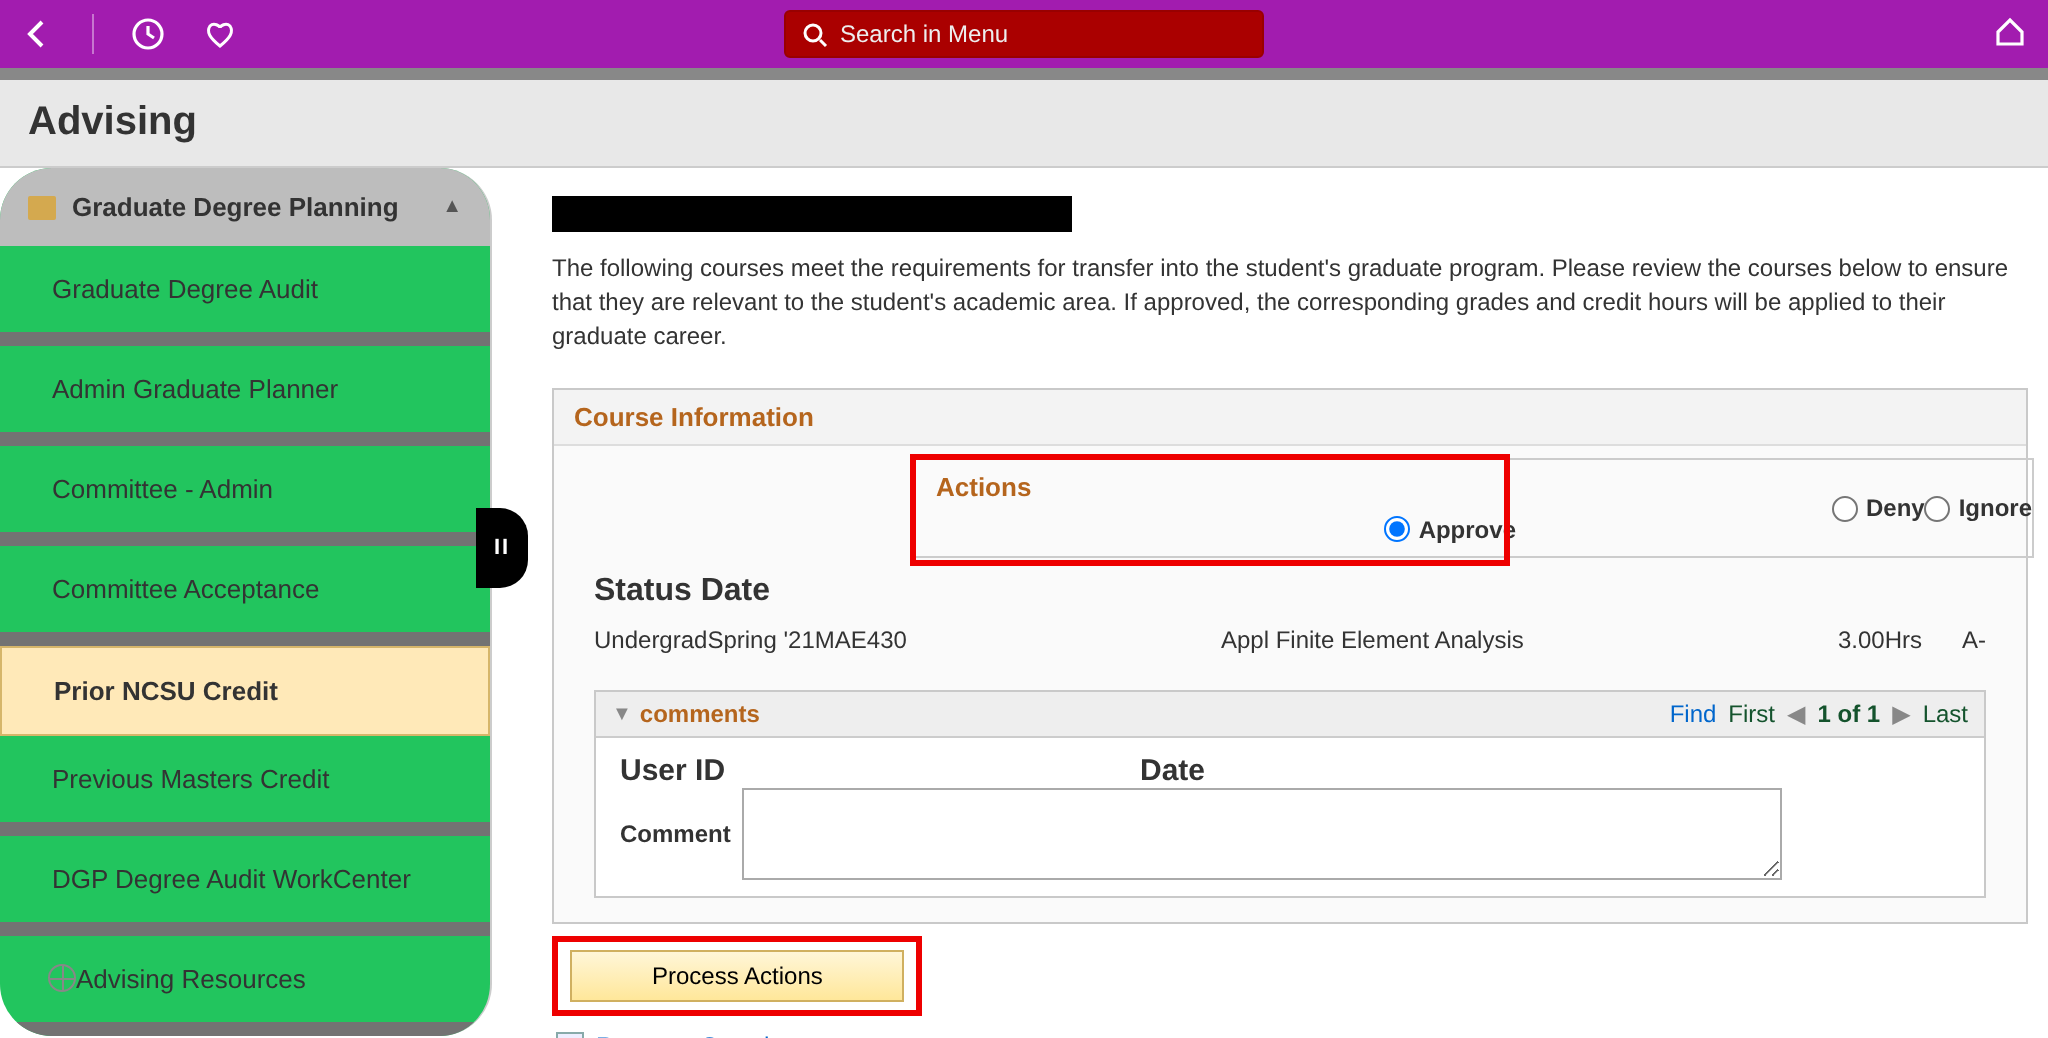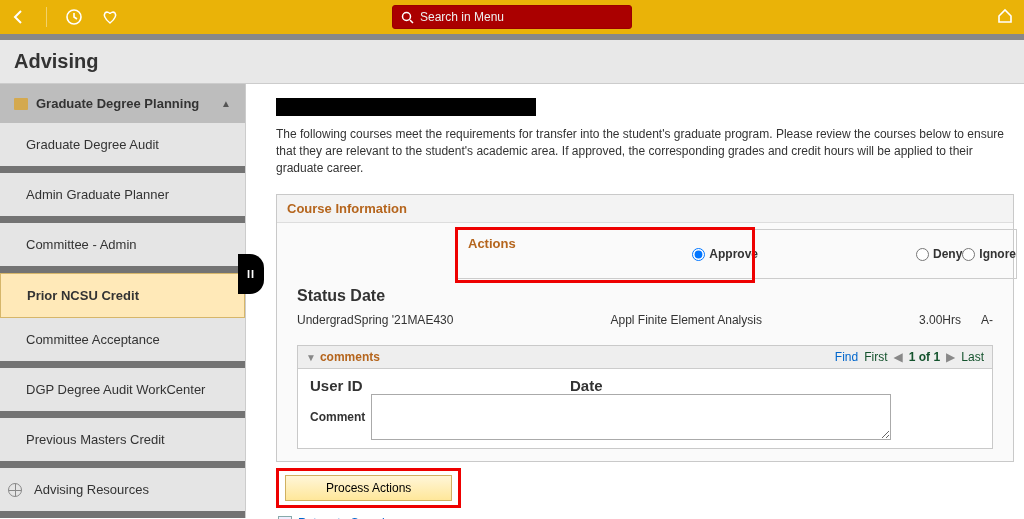--- a/index.html
+++ b/index.html
@@ -1,58 +1,58 @@
 <!DOCTYPE html>
 <html><head>
 <meta charset="utf-8">
 <style>
   * { box-sizing: border-box; margin: 0; padding: 0; }
   body { font-family: Arial, Helvetica, sans-serif; font-size: 13px; color: #333; background: #fff; width: 1024px; }
   
-  .topbar { background: #eab308; height: 34px; display: flex; align-items: center; padding: 0 10px; color: #fff; position: relative; }
+  .topbar { background: #a21caf; height: 34px; display: flex; align-items: center; padding: 0 10px; color: #fff; position: relative; }
   .topbar .left-icons { display: flex; gap: 18px; align-items: center; }
   .topbar .icon { width: 18px; height: 18px; display: inline-flex; align-items: center; justify-content: center; cursor: pointer; }
   .topbar .divider { width: 1px; height: 20px; background: rgba(255,255,255,0.4); }
   .search-wrap { position: absolute; left: 50%; transform: translateX(-50%); display: flex; align-items: center; background: #a00; border: 1px solid #900; border-radius: 3px; height: 24px; width: 240px; padding: 0 8px; }
   .search-wrap input { background: transparent; border: none; outline: none; color: #fff; font-size: 12px; width: 100%; margin-left: 6px; }
   .search-wrap input::placeholder { color: #eee; }
   .topbar .right-icons { margin-left: auto; }
   
   .greybar { height: 6px; background: #888; }
   
   .pagetitle { background: #e8e8e8; border-bottom: 1px solid #ccc; padding: 10px 14px; font-size: 20px; font-weight: bold; color: #333; }
   
   .main { display: flex; height: 437px; }
-  .sidebar { width: 246px; border-right: 1px solid #ccc; overflow-y: auto; background: #e5e5e5; position: relative; }
+  .sidebar { width: 246px; border-right: 1px solid #ccc; overflow-y: auto; background: #22c55e; position: relative; border-radius: 26px; }
   .sidebar::-webkit-scrollbar { width: 8px; }
   .sidebar::-webkit-scrollbar-thumb { background: #bbb; }
   .nav-section-hdr { background: #bdbdbd; padding: 12px 14px; font-weight: bold; display: flex; align-items: center; gap: 8px; cursor: pointer; }
   .nav-section-hdr .fold { margin-left: auto; font-size: 10px; color: #555; }
   .folder-icon { width: 14px; height: 12px; background: #d4a94f; display: inline-block; border-radius: 1px; }
   .nav-item { padding: 14px 18px 14px 26px; border-bottom: 7px solid #737373; cursor: pointer; color: #333; font-size: 13px; }
   .nav-item.active { background: #ffe9b8; border: 1px solid #d6b66a; font-weight: bold; }
-  .nav-item.globe { display: flex; align-items: flex-end; gap: 12px; padding-left: 8px; }
+  .nav-item.globe { display: flex; align-items: flex-start; gap: 0; padding-left: 24px; }
   .globe-icon { width: 14px; height: 14px; border: 1px solid #888; border-radius: 50%; display: inline-block; position: relative; }
   .globe-icon::before { content: ''; position: absolute; left: 0; right: 0; top: 50%; border-top: 1px solid #888; }
   .globe-icon::after { content: ''; position: absolute; top: 0; bottom: 0; left: 50%; border-left: 1px solid #888; }
   
   .collapse-handle { position: absolute; right: -18px; top: 170px; width: 26px; height: 40px; background: #000; color: #fff; border-radius: 0 14px 14px 0; display: flex; align-items: center; justify-content: center; cursor: pointer; z-index: 5; font-weight: bold; letter-spacing: 1px; font-size: 11px; }
   .sidebar-wrap { position: relative; }
   
   .content { flex: 1; padding: 14px 10px 20px 30px; overflow-y: auto; }
   .redact { background: #000; width: 260px; height: 18px; margin-bottom: 10px; }
   .intro { font-size: 12px; color: #333; margin-bottom: 18px; line-height: 1.4; }
   .course-box { border: 1px solid #c9c9c9; background: #fafafa; }
   .course-box-hdr { color: #b5651d; font-weight: bold; padding: 6px 10px; background: #f3f3f3; border-bottom: 1px solid #ddd; }
   .actions-row { margin: 6px 0 0 180px; border: 1px solid #ccc; display: flex; align-items: stretch; height: 50px; width: 560px; position: relative; }
   .actions-hi { position: absolute; left: -3px; top: -3px; width: 300px; height: 56px; border: 3px solid #e00; z-index: 1; pointer-events: none; }
   .actions-label { color: #b5651d; font-weight: bold; padding: 6px 10px 0 10px; }
   .radio-item { display: flex; align-items: center; gap: 4px; font-size: 12px; font-weight: bold; cursor: pointer; }
   .radio-item input { margin: 0; }
-  .actions-col { display: flex; flex-direction: row; width: 300px; }
+  .actions-col { display: flex; flex-direction: column; width: 300px; }
   .actions-rest { display: flex; align-items: center; justify-content: flex-end; flex: 1; }
   .status-row { padding: 8px 20px 4px 20px; font-weight: bold; font-size: 16px; }
   .data-row { padding: 4px 20px 12px 20px; display: flex; font-size: 12px; align-items: center; text-align: center; }
   .data-row .wide { flex: 1; }
   
   .comments-panel { margin: 6px 20px 12px 20px; border: 1px solid #c9c9c9; background: #fff; }
   .comments-hdr { background: #eee; border-bottom: 1px solid #ccc; display: flex; align-items: center; padding: 4px 8px; font-size: 12px; }
   .comments-hdr .tri { color: #888; font-size: 10px; margin-right: 4px; }
   .comments-hdr .ttl { color: #b5651d; font-weight: bold; }
   .comments-hdr .navlinks { margin-left: auto; display: flex; align-items: center; gap: 6px; color: #0066cc; text-align: right; }
@@ -119,24 +119,24 @@
   <div class="sidebar-wrap">
     <div class="sidebar">
       <div class="nav-section-hdr">
         <span class="folder-icon"></span>
         <span>Graduate Degree Planning</span>
         <span class="fold">▲</span>
       </div>
       <div class="nav-item">Graduate Degree Audit</div>
       <div class="nav-item">Admin Graduate Planner</div>
       <div class="nav-item">Committee - Admin</div>
+      <div class="nav-item">Committee Acceptance</div>
       <div class="nav-item active">Prior NCSU Credit</div>
-      <div class="nav-item">Committee Acceptance</div>
+      <div class="nav-item">Previous Masters Credit</div>
       <div class="nav-item">DGP Degree Audit WorkCenter</div>
-      <div class="nav-item">Previous Masters Credit</div>
       <div class="nav-item globe">
         <span class="globe-icon"></span>
         <span>Advising Resources</span>
       </div>
     </div>
     <div class="collapse-handle">II</div>
   </div>
 
   <div class="content">
     <div class="redact"></div>

